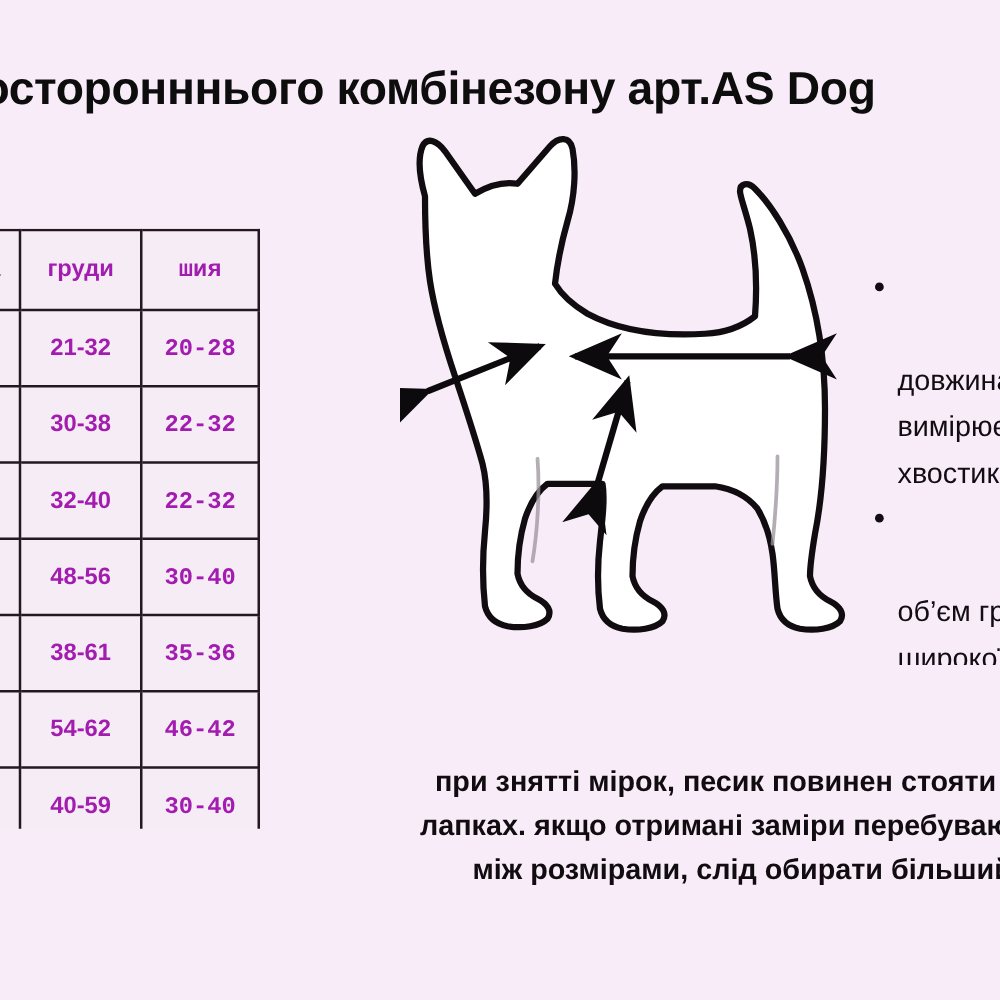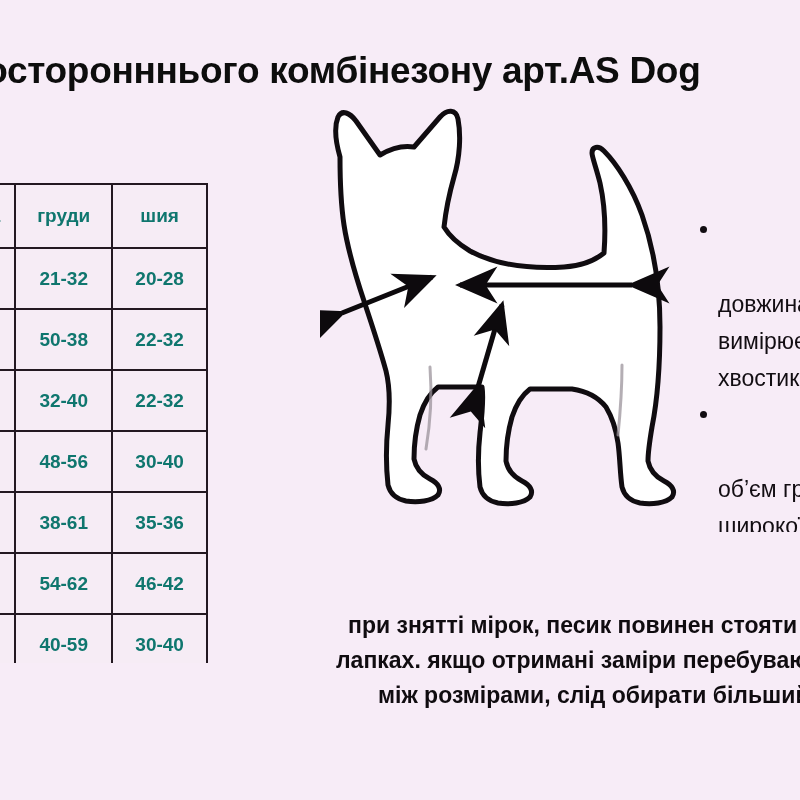--- a/index.html
+++ b/index.html
@@ -52,29 +52,29 @@
     border-collapse: collapse;
     table-layout: fixed;
     background: #f6ecf5;
   }
   table.size-table th,
   table.size-table td {
     border: 2.5px solid #231821;
     text-align: center;
     font-size: 19px;
     font-weight: 700;
-    color: #0f766e;
+    color: #a21caf;
     height: 59px;
     padding: 0;
     background: #f6ecf5;
   }
   table.size-table th { height: 62px; }
   .col-len  { width: 134px; }
   .col-chest{ width: 131px; }
-  .col-neck { width: 139px; }
+  .col-neck { width: 139px; font-family: Liberation Mono, monospace; }
 
   
   .dog-wrap {
     position: absolute;
     left: 320px;
     top: 105px;
     width: 400px;
     height: 510px;
   }
   .dog-svg { display: block; }
@@ -149,21 +149,21 @@
       </tr>
     </thead>
     <tbody>
       <tr>
         <td class="col-len"></td>
         <td class="col-chest">21-32</td>
         <td class="col-neck">20-28</td>
       </tr>
       <tr>
         <td class="col-len"></td>
-        <td class="col-chest">50-38</td>
+        <td class="col-chest">30-38</td>
         <td class="col-neck">22-32</td>
       </tr>
       <tr>
         <td class="col-len"></td>
         <td class="col-chest">32-40</td>
         <td class="col-neck">22-32</td>
       </tr>
       <tr>
         <td class="col-len"></td>
         <td class="col-chest">48-56</td>

